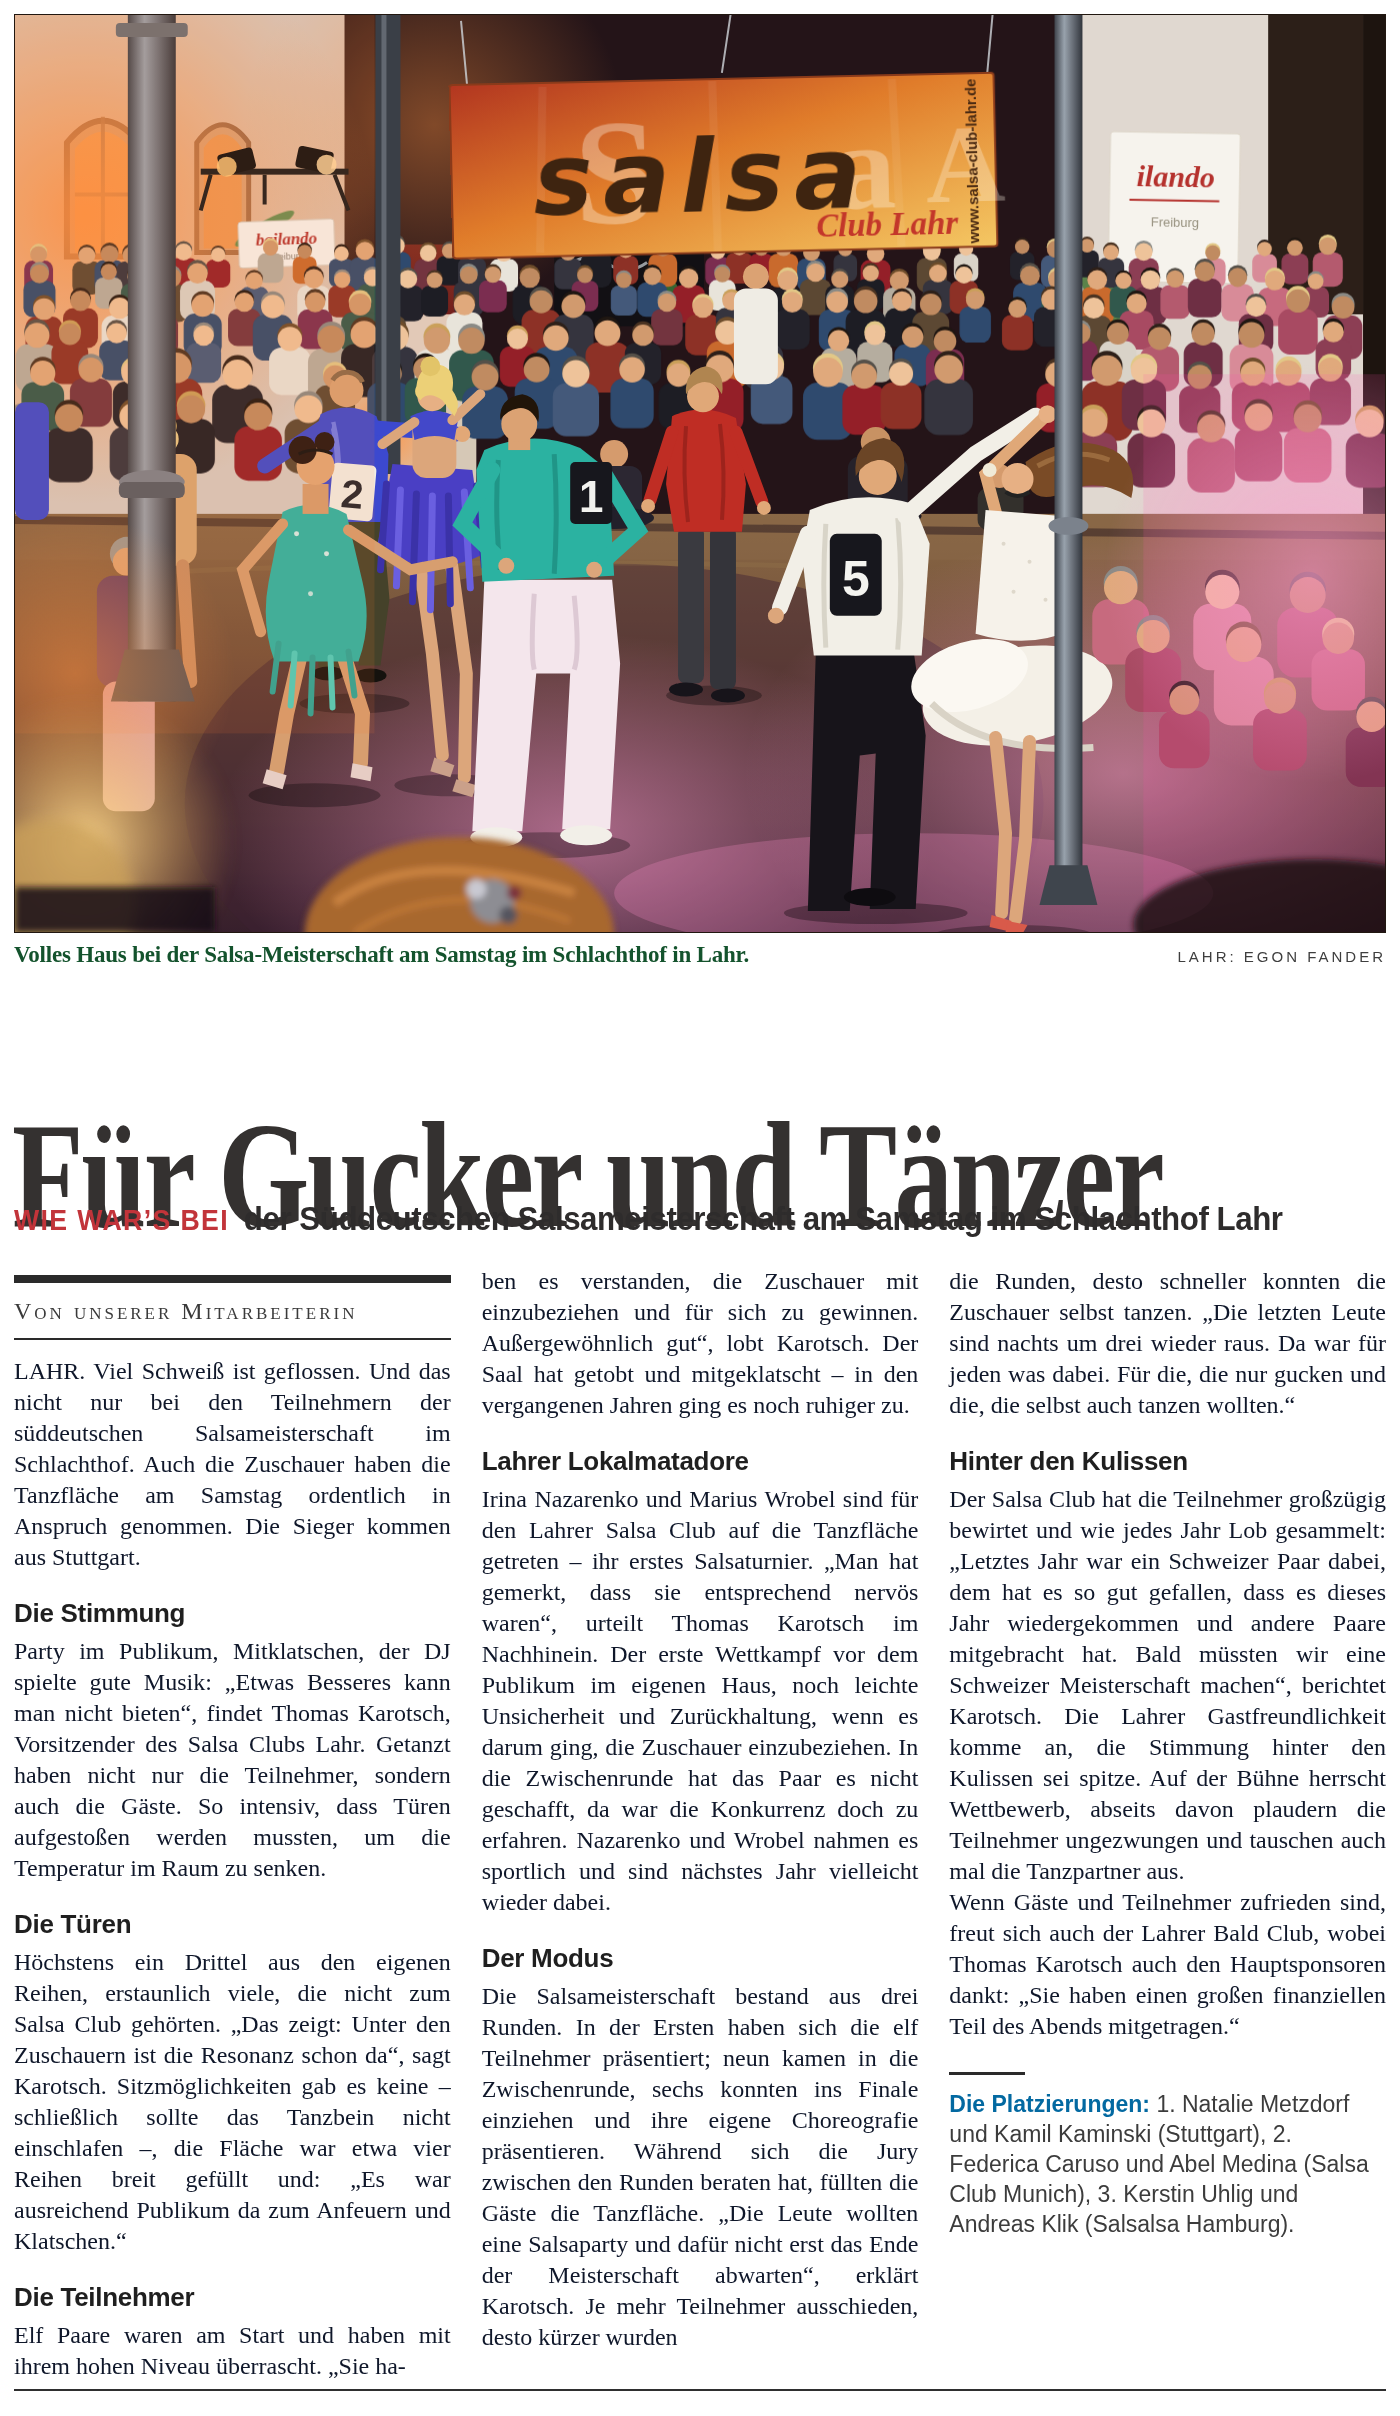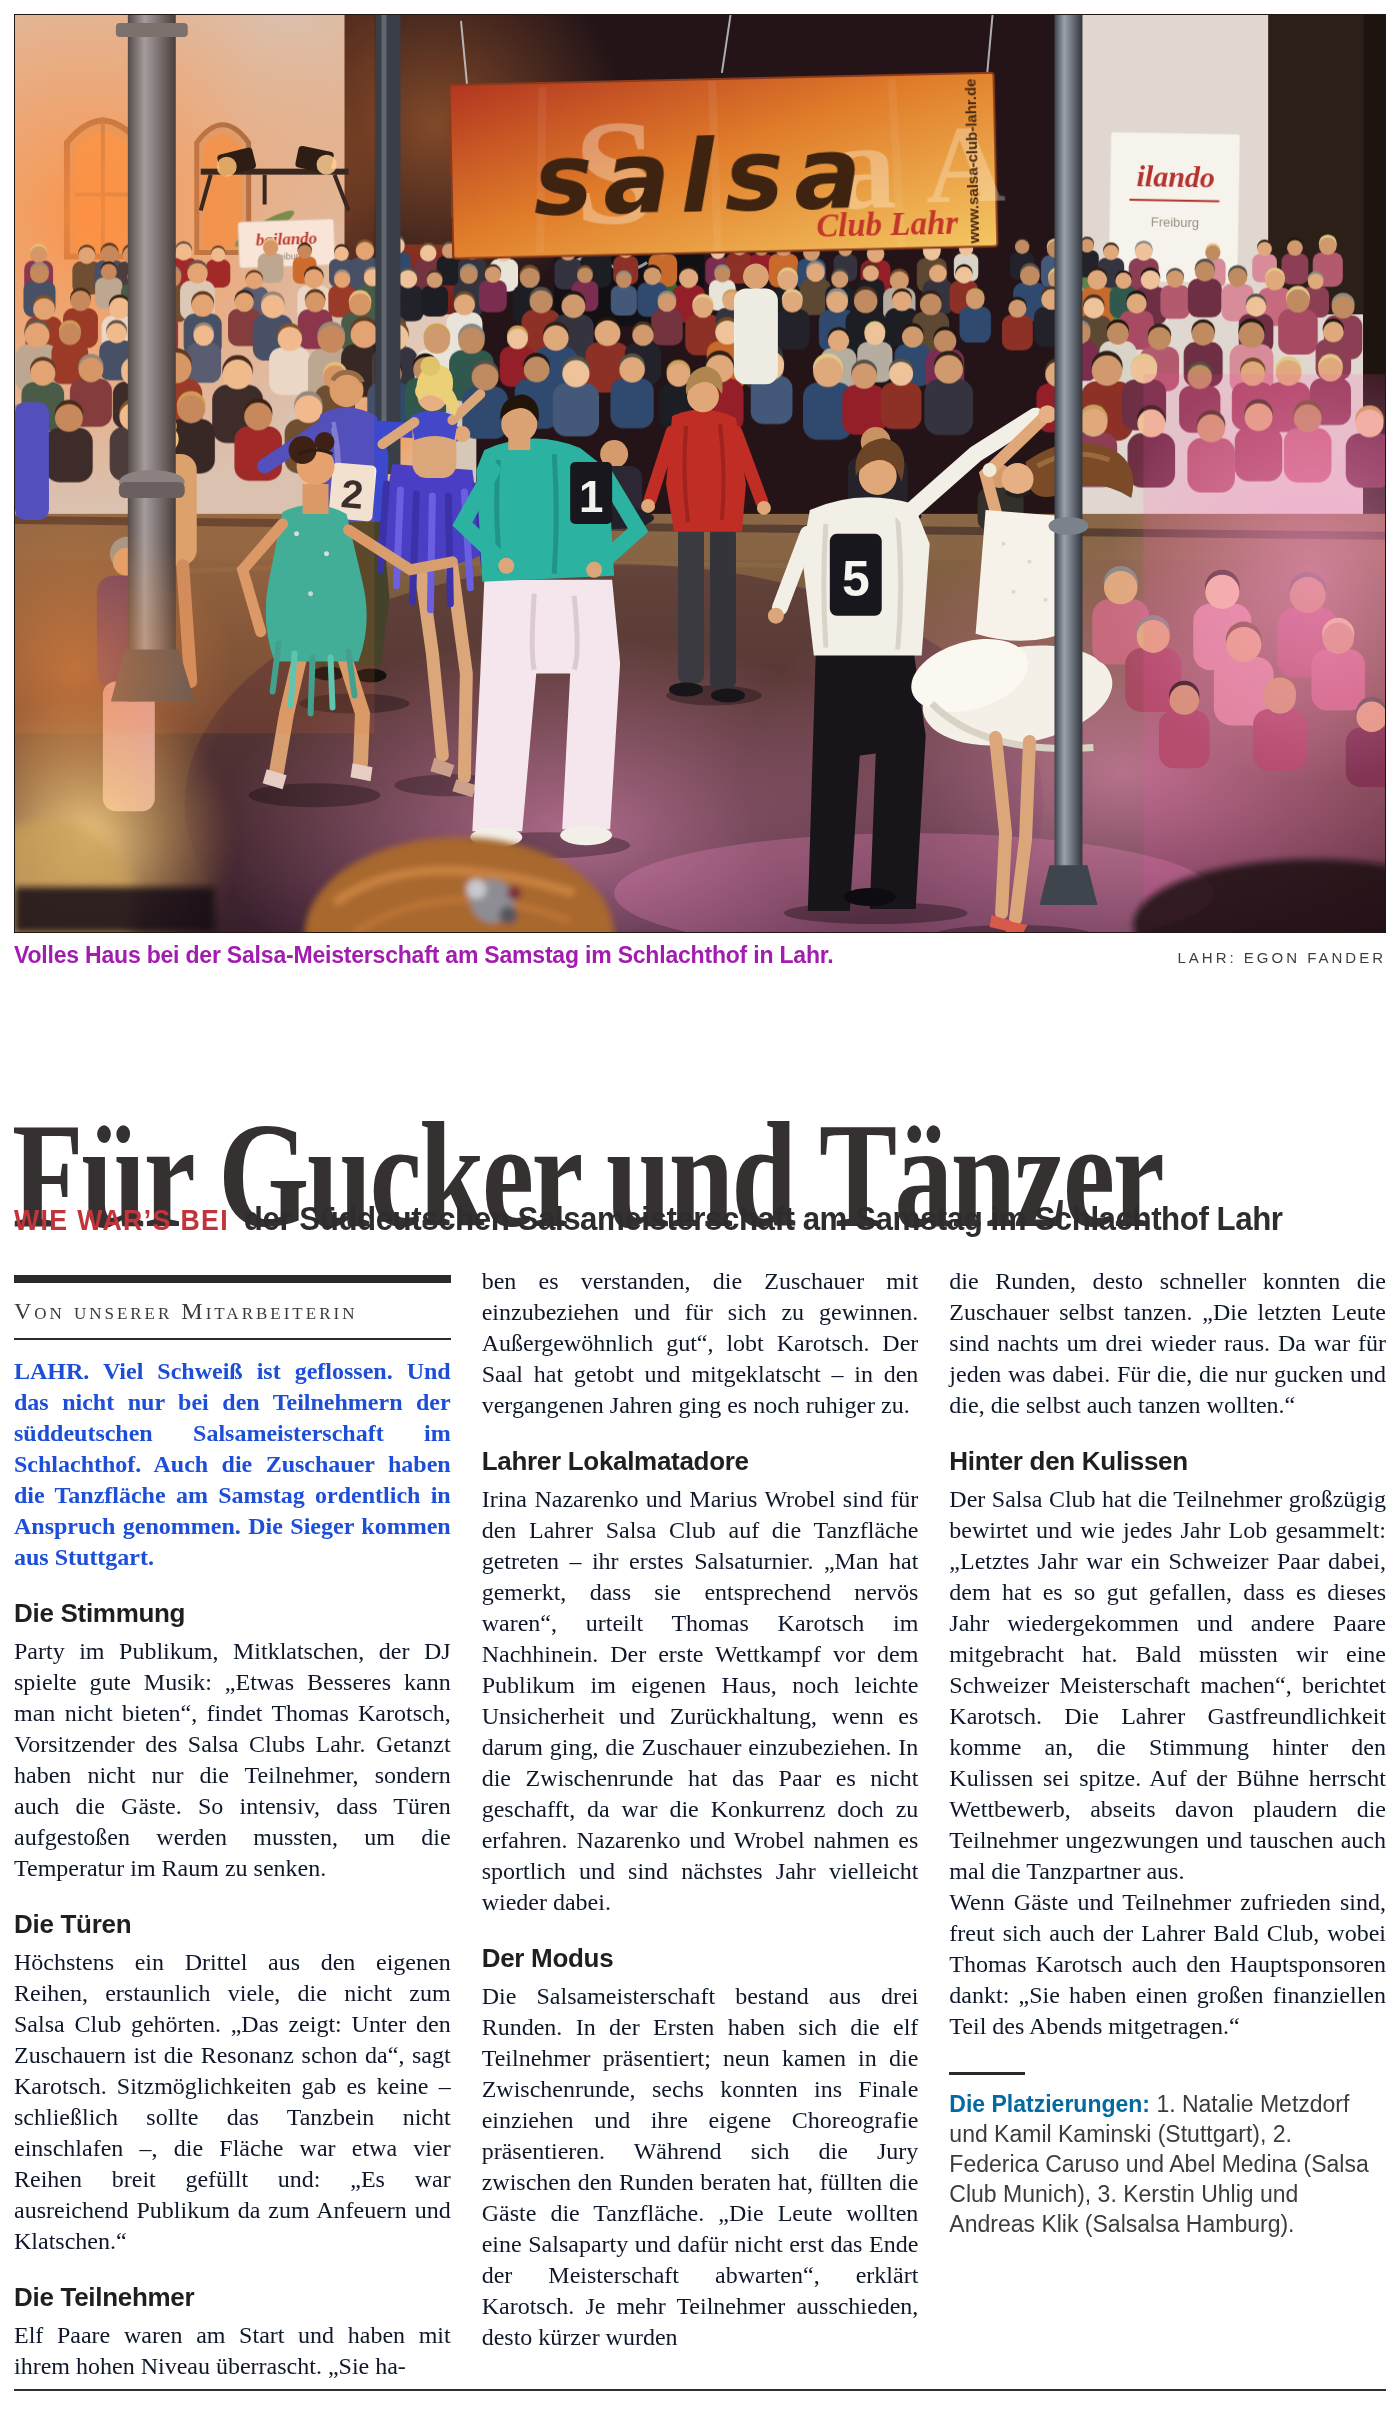--- a/index.html
+++ b/index.html
@@ -7,22 +7,22 @@
         font-family:"Liberation Serif",serif;color:#2b2b2b;}
 
   
   .photo{position:absolute;left:14px;top:14px;width:1372px;height:919px;
          background:#241316;border:1px solid #211710;box-sizing:border-box;}
   .photo svg{display:block;width:100%;height:100%;}
 
   
   .caption-row{position:absolute;left:14px;top:942px;width:1372px;
                display:flex;justify-content:space-between;align-items:baseline;}
-  .caption{font-family:Liberation Sans, sans-serif;font-weight:bold;font-size:23px;
-           color:#a21caf;letter-spacing:-0.2px;}
+  .caption{font-family:Liberation Serif, serif;font-weight:bold;font-size:23px;
+           color:#14532d;letter-spacing:-0.2px;}
   .credit{font-family:"Liberation Sans",sans-serif;font-size:15px;color:#3e3e3e;
           letter-spacing:3px;white-space:nowrap;}
 
   
   .headline{position:absolute;left:12px;top:996px;white-space:nowrap;
             font-family:"Liberation Serif",serif;font-weight:bold;font-size:150px;line-height:1.05;
             color:#343130;letter-spacing:-3px;transform:scaleX(0.78);transform-origin:left top;}
 
   
   .kicker{position:absolute;left:14px;top:1198px;white-space:nowrap;line-height:40px;
@@ -32,21 +32,21 @@
   .kicker .rest{color:#2e2c2c;font-size:34px;letter-spacing:-0.5px;}
 
   
   .columns{position:absolute;left:14px;top:1266px;width:1372px;display:flex;gap:31px;}
   .col{width:437px;box-sizing:border-box;}
   .byline{margin:9px 0 16px 0;}
   .byline .bar{height:8px;background:#2a2a2a;margin-bottom:13px;}
   .byline .bl{font-variant:small-caps;font-size:24px;letter-spacing:3px;color:#3a3a3a;line-height:31px;}
   .byline .rule{height:2px;background:#2a2a2a;margin-top:11px;}
   p.body{font-size:24px;line-height:31px;text-align:justify;margin:0;color:#0f172a;}
-  p.lead{font-weight:bold;color:#1d4ed8;}
+  p.lead{font-weight:normal;color:#0f172a;}
   h3.sec{font-family:"Liberation Sans",sans-serif;font-size:26px;color:#1f1f1f;
          margin:25px 0 7px 0;letter-spacing:-0.3px;}
   .placements{margin-top:30px;font-family:"Liberation Sans",sans-serif;
               font-size:23px;line-height:30px;color:#3c3c3c;}
   .placements .mini-rule{width:76px;height:3px;background:#2a2a2a;margin-bottom:14px;}
   .placements b{color:#0369a1;margin-top:36px;}
   .bottom-rule{position:absolute;left:14px;top:2389px;width:1372px;height:2px;background:#2f2f2f;}
 </style>
 </head>
 <body>

